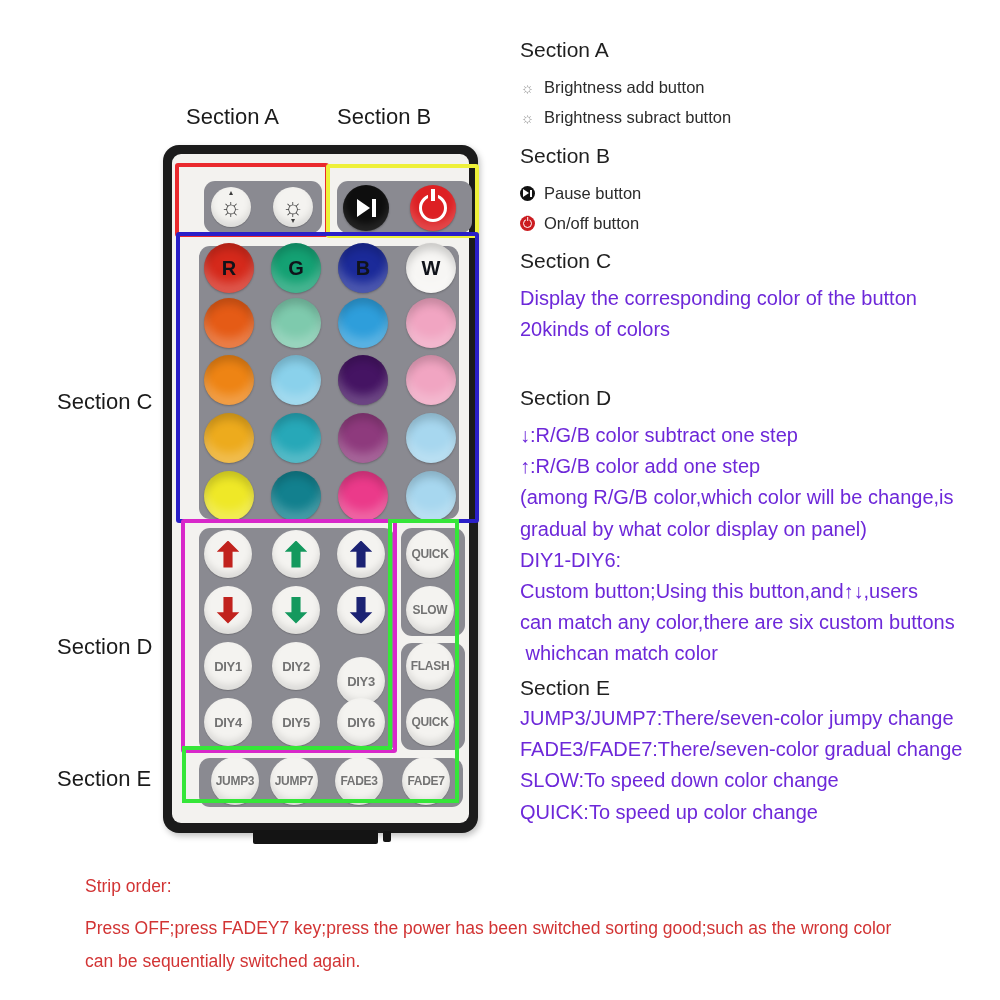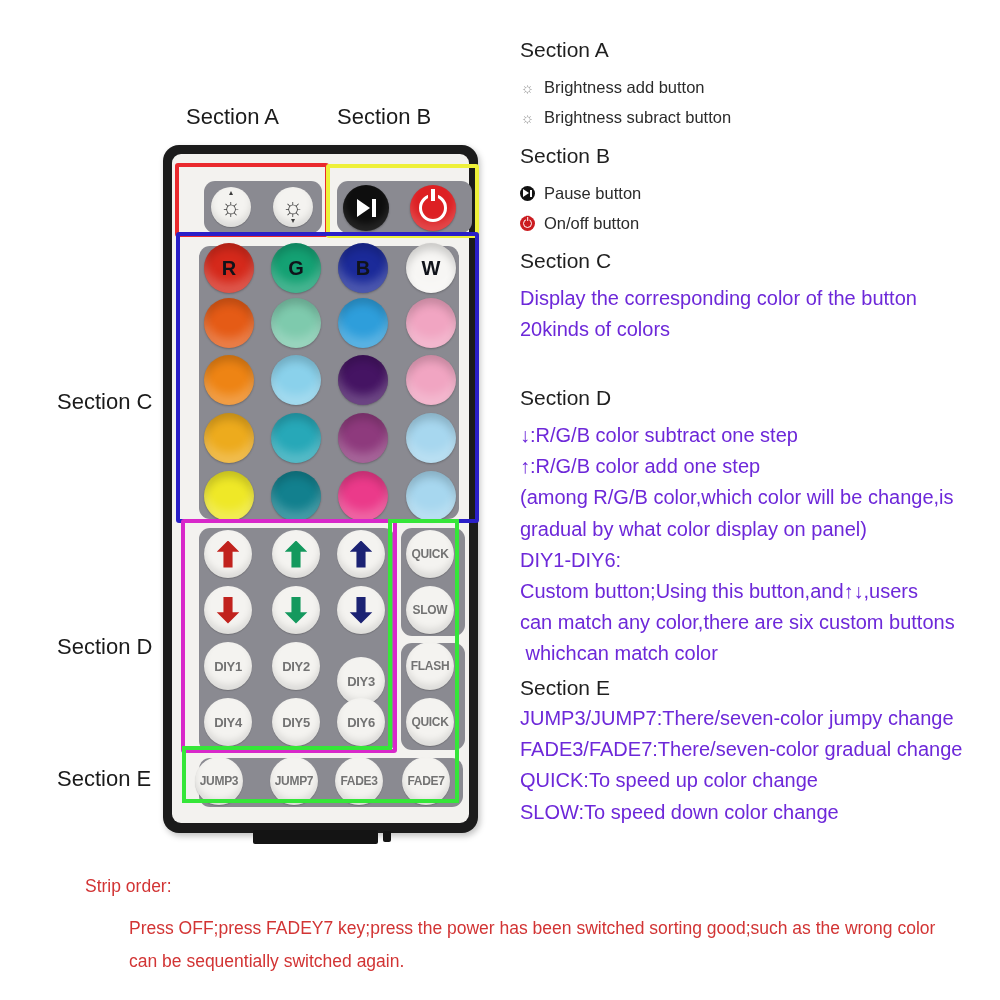--- a/index.html
+++ b/index.html
@@ -69,21 +69,21 @@
   .mini-ring{width:7px;height:7px;border:1.6px solid #fff;border-radius:50%;position:relative;}
   .mini-ring::before{content:'';position:absolute;left:50%;top:-3px;transform:translateX(-50%);
                      width:1.6px;height:4px;background:#fff;box-shadow:0 0 0 1.2px #cb1c20;}
   .mini-pause{background:#121212;}
   .mp-tri{width:0;height:0;border-left:6px solid #fff;border-top:4px solid transparent;border-bottom:4px solid transparent;}
   .mp-bar{width:1.6px;height:7px;background:#fff;margin-left:1px;}
 
   
   .strip{position:absolute;left:85px;top:876px;width:880px;font-size:17.5px;}
   .strip .title{margin-bottom:15px;}
-  .strip .sline{line-height:33px;margin-left:44px;}
+  .strip .sline{line-height:33px;}
 </style>
 </head>
 <body>
 
 <div id="stage">
 
   <div class="sec-label" style="left:186px;top:104px;">Section A</div>
   <div class="sec-label" style="left:337px;top:104px;">Section B</div>
   <div class="sec-label" style="left:57px;top:389px;">Section C</div>
   <div class="sec-label" style="left:57px;top:634px;">Section D</div>
@@ -201,21 +201,21 @@
       <div class="wb" style="left:234px;top:432px;">
           <span class="blabel">SLOW</span>
         </div>
       <div class="wb" style="left:234px;top:488px;">
           <span class="blabel">FLASH</span>
         </div>
       <div class="wb" style="left:234px;top:544px;">
           <span class="blabel">QUICK</span>
         </div>
 
-      <div class="wb" style="left:23px;top:603px;">
+      <div class="wb" style="left:39px;top:603px;">
           <span class="blabel">JUMP3</span>
         </div>
       <div class="wb" style="left:98px;top:603px;">
           <span class="blabel">JUMP7</span>
         </div>
       <div class="wb" style="left:163px;top:603px;">
           <span class="blabel">FADE3</span>
         </div>
       <div class="wb" style="left:230px;top:603px;">
           <span class="blabel">FADE7</span>
@@ -277,22 +277,22 @@
     <div class="tline">DIY1-DIY6:</div>
     <div class="tline">Custom button;Using this button,and↑↓,users</div>
     <div class="tline">can match any color,there are six custom buttons</div>
     <div class="tline"> whichcan match color</div>
   </div>
 
   <div class="tsec" style="top:676px;">
     <h2 style="margin-bottom:3px;">Section E</h2>
     <div class="tline">JUMP3/JUMP7:There/seven-color jumpy change</div>
     <div class="tline">FADE3/FADE7:There/seven-color gradual change</div>
+    <div class="tline">SLOW:To speed down color change</div>
     <div class="tline">QUICK:To speed up color change</div>
-    <div class="tline">SLOW:To speed down color change</div>
   </div>
 
   <div class="strip" style="color: rgb(210, 52, 52);">
     <div class="title">Strip order:</div>
     <div class="sline">Press OFF;press FADEY7 key;press the power has been switched sorting good;such as the wrong color</div>
     <div class="sline">can be sequentially switched again.</div>
   </div>
 
 </div>
 

